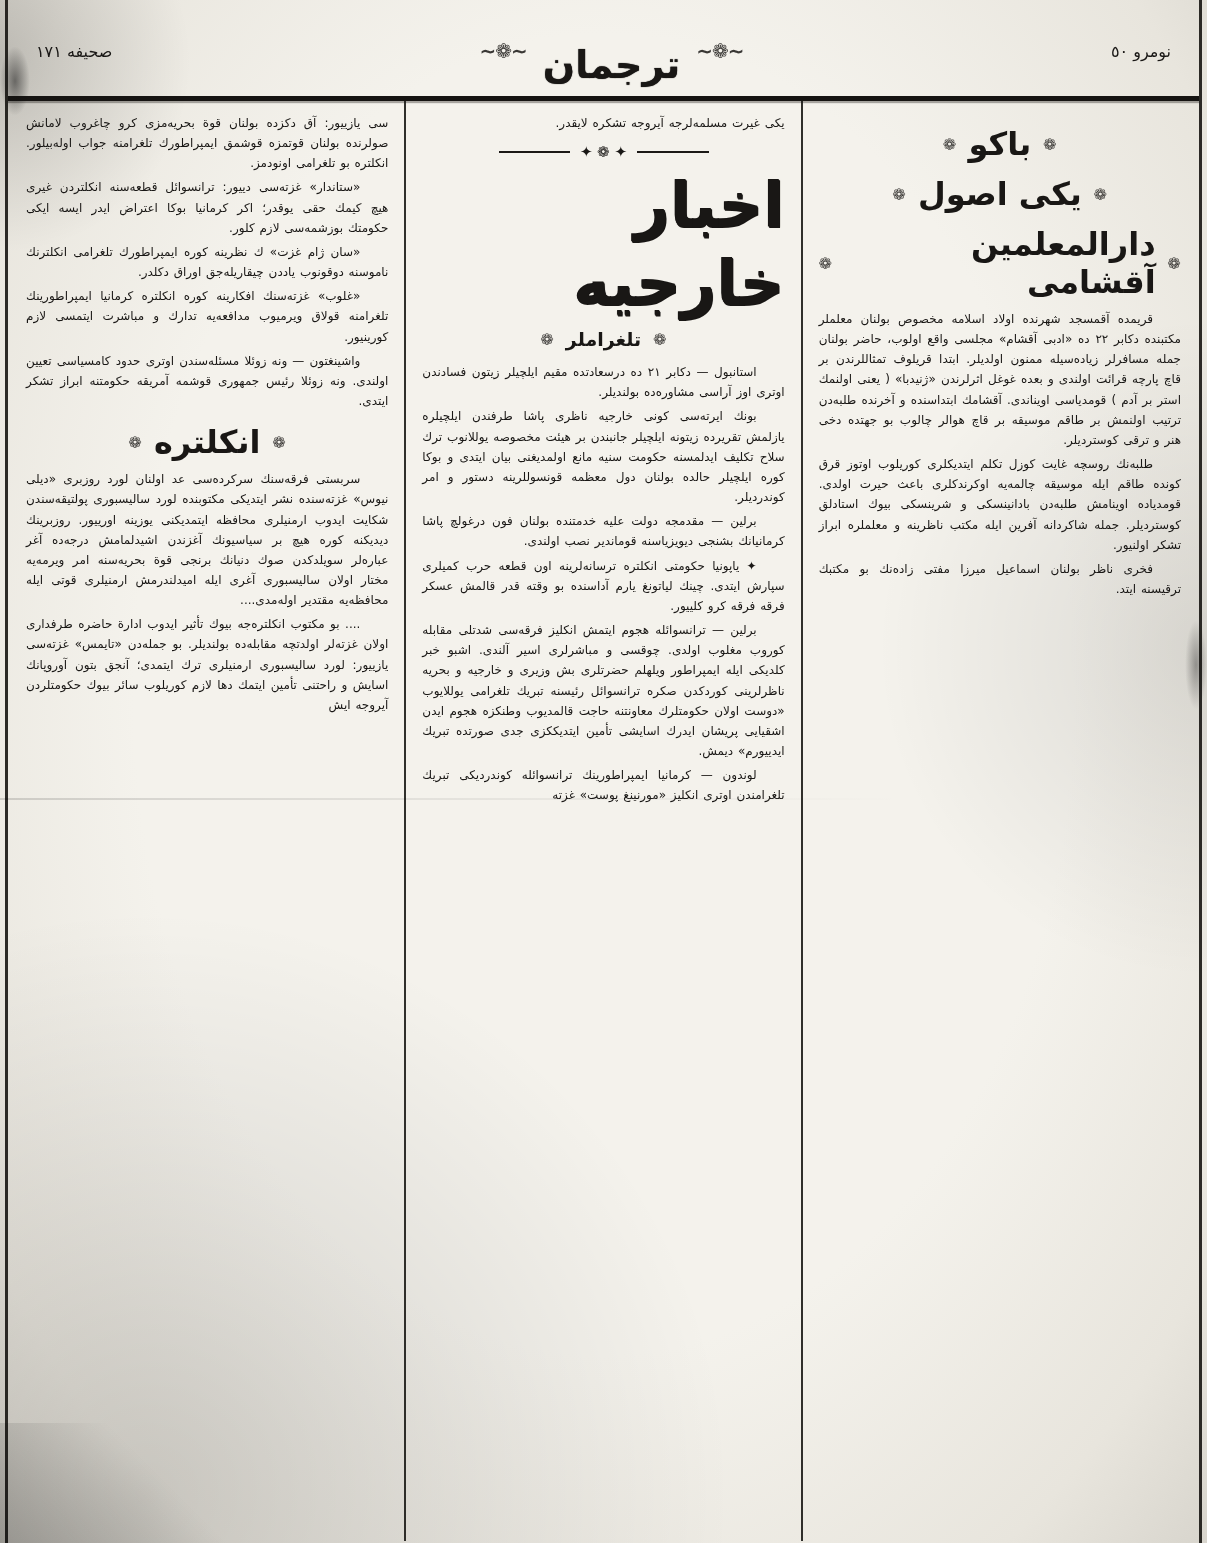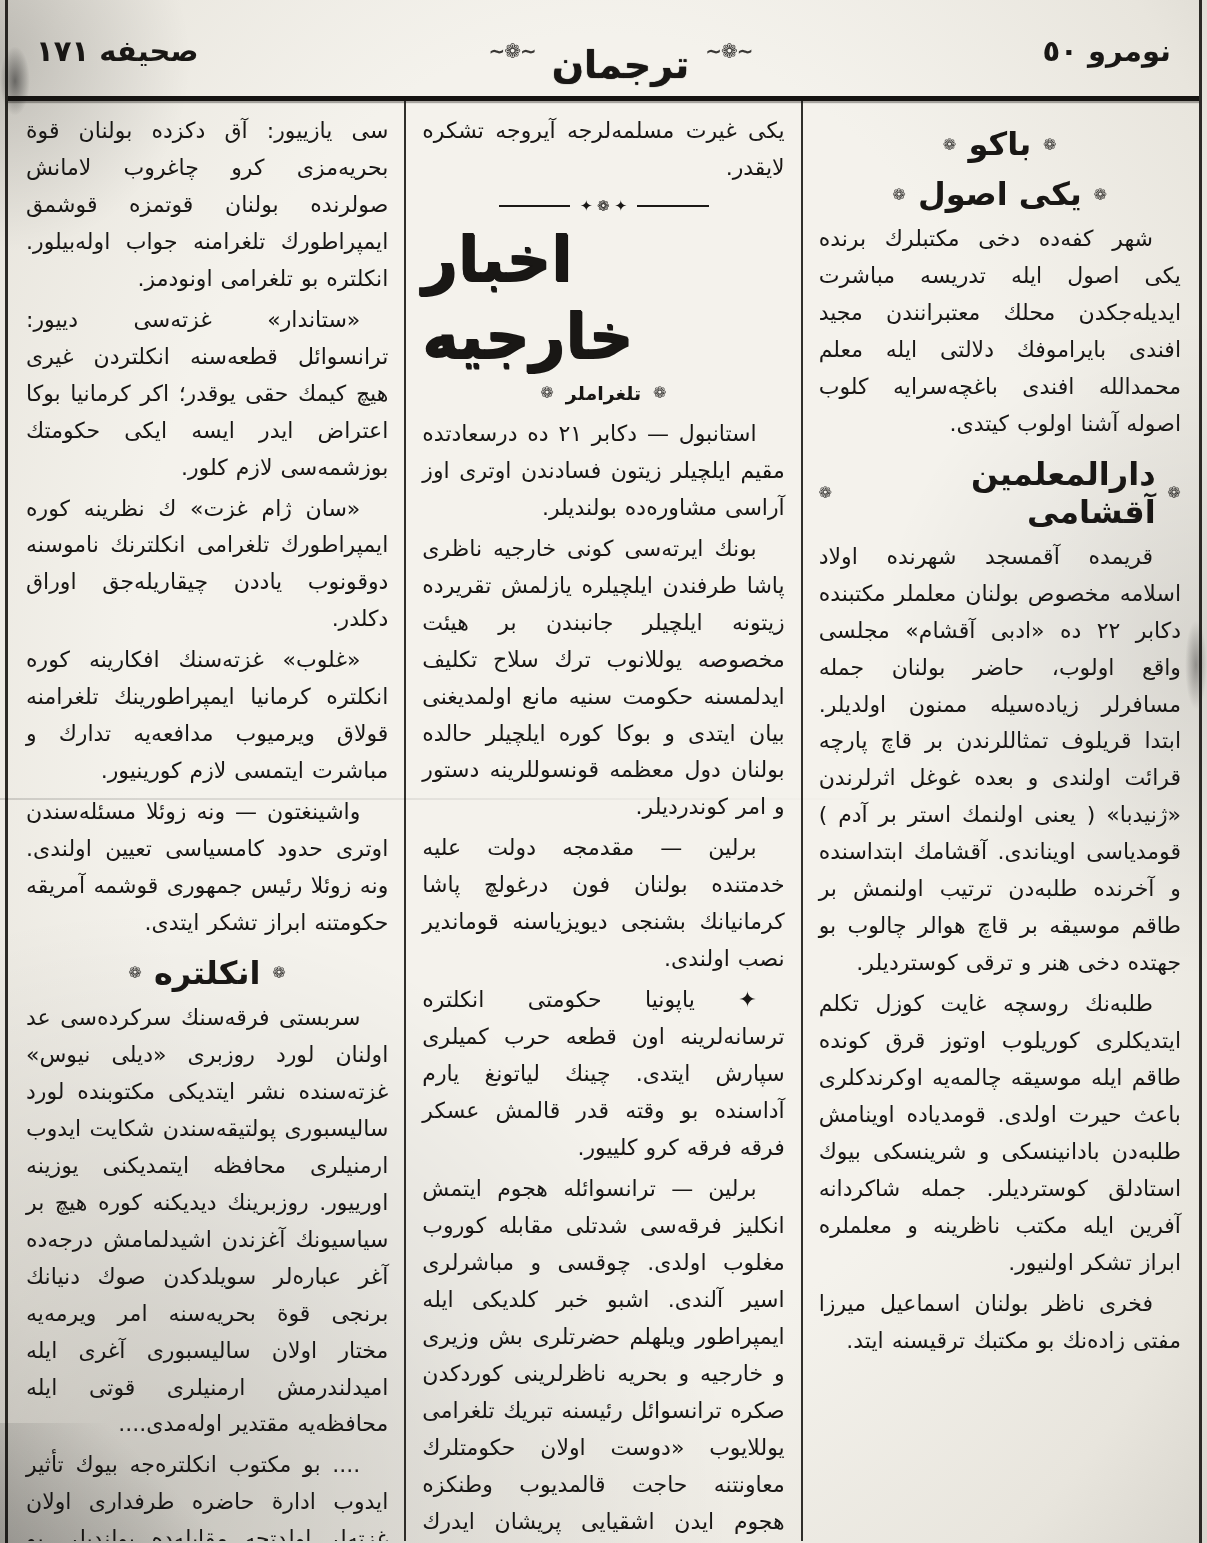--- a/index.html
+++ b/index.html
@@ -26,21 +26,21 @@
   }
   .edge-rule.right { right:5px; }
   .edge-rule.left  { left:5px; }
 
   .header {
     height:96px;
     display:flex; align-items:center; justify-content:space-between;
     padding:6px 36px 0;
   }
   .issue, .page-label {
-    font-size:29px; font-weight:bold; letter-spacing:1px;
+    font-size:16px; font-weight:normal; letter-spacing:1px;
     white-space:nowrap;
   }
   .masthead {
     display:flex; align-items:center; gap:16px;
     font-weight:bold;
   }
   .mast-title {
     font-size:38px; font-weight:bold;
     text-shadow:0 0 1px currentColor;
     margin-top:28px;
@@ -63,40 +63,40 @@
     flex:1 1 0;
     padding:12px 16px 0;
     overflow:hidden;
   }
   .col-rule {
     width:2px; background:#1b1916; opacity:.9;
     margin-top:0;
   }
 
   .para {
-    font-size:22px; line-height:1.68;
+    font-size:12px; line-height:1.68;
     text-align:justify;
     text-indent:28px;
     margin-bottom:4px;
     word-spacing:1px;
   }
   .para.noindent { text-indent:0; }
 
   .heading, .subheading {
     display:flex; justify-content:center; align-items:center; gap:12px;
     font-weight:bold;
     margin:12px 0 8px;
   }
   .heading .htext { font-size:32px; }
   .subheading { margin:6px 0 12px; }
   .subheading .htext { font-size:19px; }
   .orn { font-size:16px; opacity:.85; }
 
   .big-title {
-    text-align:left;
+    text-align:right;
     font-size:62px; font-weight:bold;
     line-height:1.25;
     margin:2px 0 0;
     text-shadow:0 0 1px currentColor, 0.6px 0.6px 0 currentColor, -0.6px -0.6px 0 currentColor;
   }
 
   .divider {
     display:flex; align-items:center; gap:10px;
     width:210px; margin:10px auto 6px;
   }
@@ -141,21 +141,20 @@
         <h2 class="heading">
           <span class="orn">❁</span>
           <span class="htext">باكو</span>
           <span class="orn">❁</span>
         </h2>
         <h2 class="heading">
           <span class="orn">❁</span>
           <span class="htext">يكى اصول</span>
           <span class="orn">❁</span>
         </h2>
-        <p class="para">شهر كفه‌ده دخى مكتبلرك برنده يكى اصول ايله تدريسه مباشرت ايديله‌جكدن محلك معتبرانندن مجيد افندى بايراموفك دلالتى ايله معلم محمدالله افندى باغچه‌سرايه كلوب اصوله آشنا اولوب كيتدى.</p>
         <h2 class="heading">
           <span class="orn">❁</span>
           <span class="htext">دارالمعلمين آقشامى</span>
           <span class="orn">❁</span>
         </h2>
         <p class="para">قريمده آقمسجد شهرنده اولاد اسلامه مخصوص بولنان معلملر مكتبنده دكابر ٢٢ ده «ادبى آقشام» مجلسى واقع اولوب، حاضر بولنان جمله مسافرلر زياده‌سيله ممنون اولديلر. ابتدا قريلوف تمثاللرندن بر قاچ پارچه قرائت اولندى و بعده غوغل اثرلرندن «ژنيدبا» ( يعنى اولنمك استر بر آدم ) قومدياسى اويناندى. آقشامك ابتداسنده و آخرنده طلبه‌دن ترتيب اولنمش بر طاقم موسيقه بر قاچ هوالر چالوب بو جهتده دخى هنر و ترقى كوسترديلر.</p>
         <p class="para">طلبه‌نك روسچه غايت كوزل تكلم ايتديكلرى كوريلوب اوتوز قرق كونده طاقم ايله موسيقه چالمه‌يه اوكرندكلرى باعث حيرت اولدى. قومدياده اوينامش طلبه‌دن بادانينسكى و شرينسكى بيوك استادلق كوسترديلر. جمله شاكردانه آفرين ايله مكتب ناظرينه و معلملره ابراز تشكر اولنيور.</p>
         <p class="para">فخرى ناظر بولنان اسماعيل ميرزا مفتى زاده‌نك بو مكتبك ترقيسنه ايتد.</p>
       </section>
       <div class="col-rule"></div>

